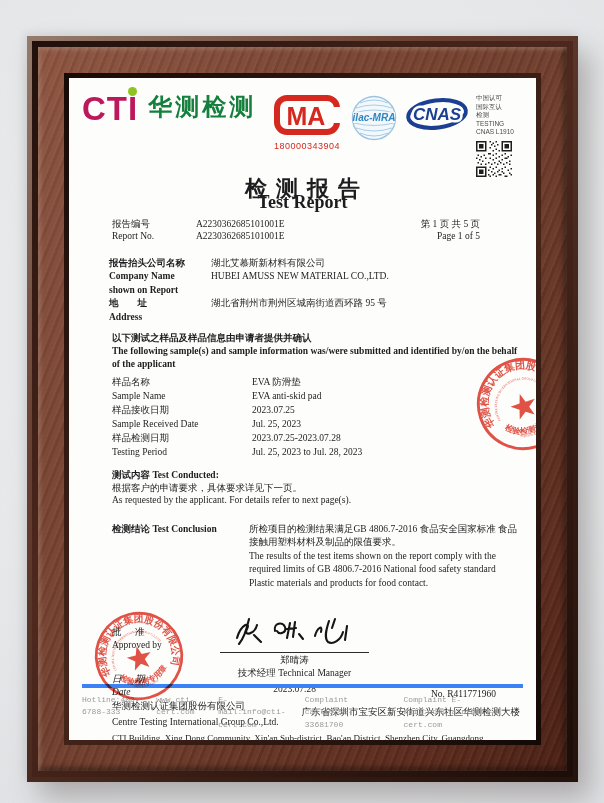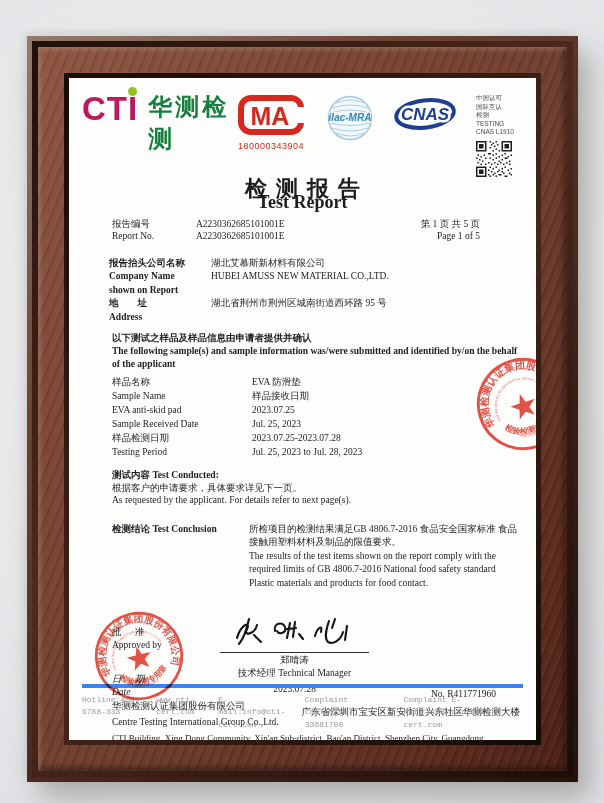--- a/index.html
+++ b/index.html
@@ -13,21 +13,21 @@
       box-shadow:inset 2px 2px 5px rgba(255,235,215,.28), inset -3px -3px 6px rgba(0,0,0,.5);}
   .f4{width:100%;height:100%;box-sizing:border-box;padding:5px;background:linear-gradient(135deg,#170b07 0%,#47251a 55%,#130905 100%);}
   .paper{width:100%;height:100%;background:#fdfdfb;position:relative;overflow:hidden;}
 
   
   .header{display:flex;align-items:flex-start;padding:15px 12px 0 13px;}
   .cti-logo{display:flex;align-items:flex-start;}
   .cti-word{position:relative;font-family:"Liberation Sans",sans-serif;font-weight:bold;font-size:33px;line-height:32px;color:#be185d;letter-spacing:1px;}
   .cti-dot{position:absolute;right:1px;top:-6px;width:9px;height:9px;border-radius:50%;background:#8fc31f;}
   .cti-cn{font-family:Liberation Mono, monospace;font-weight:bold;font-size:24px;line-height:32px;color:#15803d;margin-left:10px;letter-spacing:3px;}
-  .marks{margin-left:auto;display:flex;align-items:flex-start;gap:19px;padding-top:1px;}
+  .marks{margin-left:auto;display:flex;align-items:flex-start;gap:7px;padding-top:1px;}
   .cma{width:72px;text-align:center;}
   .cma-number{font-family:"Liberation Sans",sans-serif;font-size:9px;color:#d5281e;letter-spacing:.5px;margin-top:0px;}
   .acc-col{display:flex;flex-direction:column;align-items:flex-start;width:48px;}
   .acc-text{font-family:"Liberation Sans",sans-serif;font-size:6.5px;line-height:8.5px;color:#4a4a4a;}
   .acc-text span{display:block;}
   .qr{margin-top:4px;}
 
   
   .title-cn{text-align:center;font-size:22px;font-weight:bold;letter-spacing:9px;margin-top:6px;text-indent:9px;}
   .title-en{text-align:center;font-size:18px;font-weight:bold;margin-top:1px;}
@@ -223,22 +223,22 @@
 
               <div class="sample-intro">
                 <div class="b">以下测试之样品及样品信息由申请者提供并确认</div>
                 <div class="b">The following sample(s) and sample information was/were submitted and identified by/on the behalf of the applicant</div>
               </div>
 
               <div class="sample-grid">
                 <span>样品名称</span>
                   <span>EVA 防滑垫</span>
                 <span>Sample Name</span>
-                  <span>样品接收日期</span>
-                <span>EVA anti-skid pad</span>
+                  <span>EVA anti-skid pad</span>
+                <span>样品接收日期</span>
                   <span>2023.07.25</span>
                 <span>Sample Received Date</span>
                   <span>Jul. 25, 2023</span>
                 <span>样品检测日期</span>
                   <span>2023.07.25-2023.07.28</span>
                 <span>Testing Period</span>
                   <span>Jul. 25, 2023 to Jul. 28, 2023</span>
               </div>
 
               <div class="conducted">

